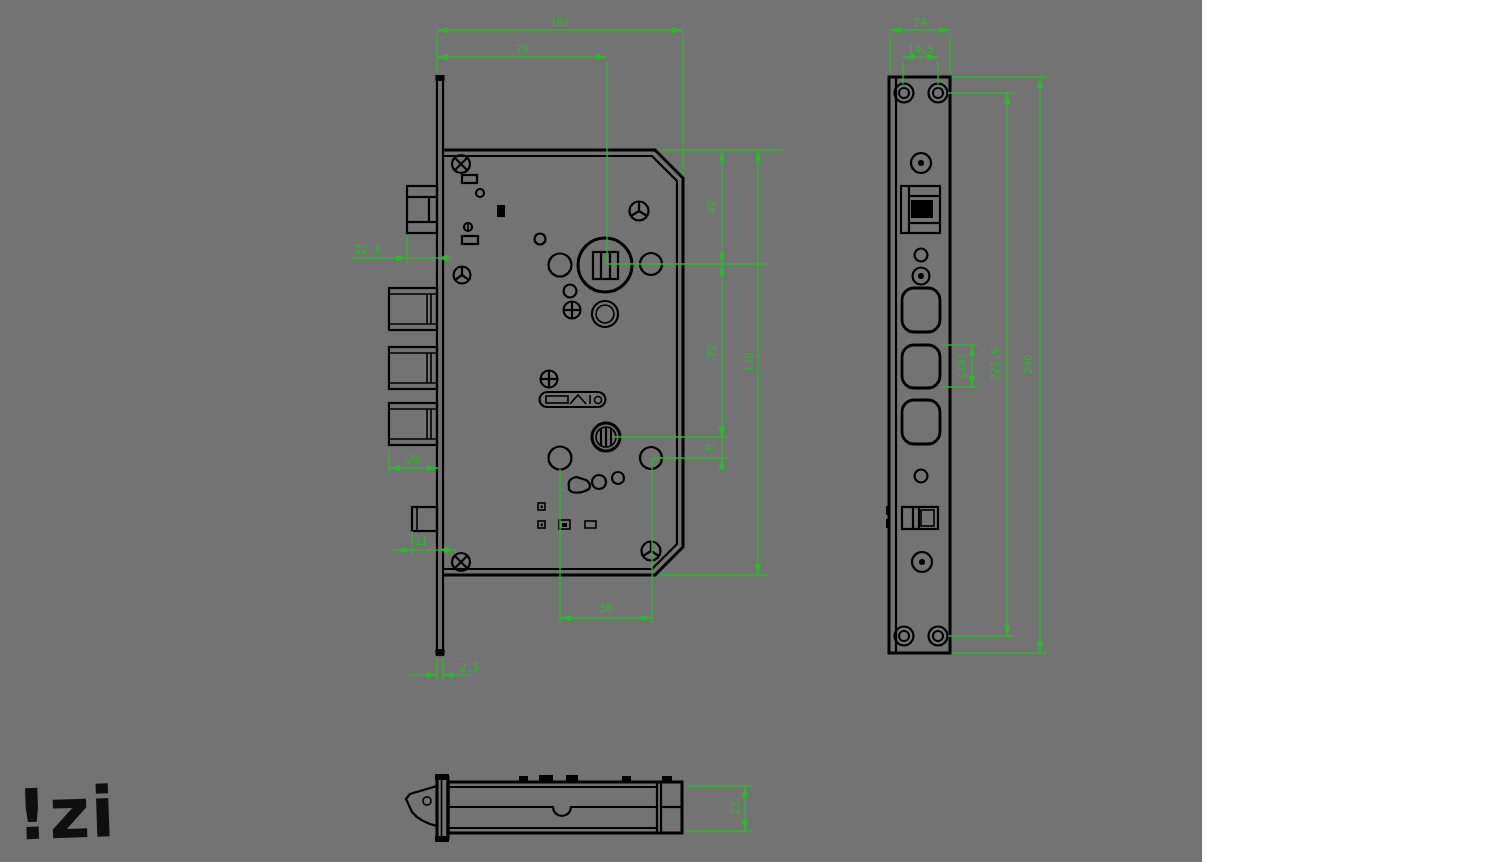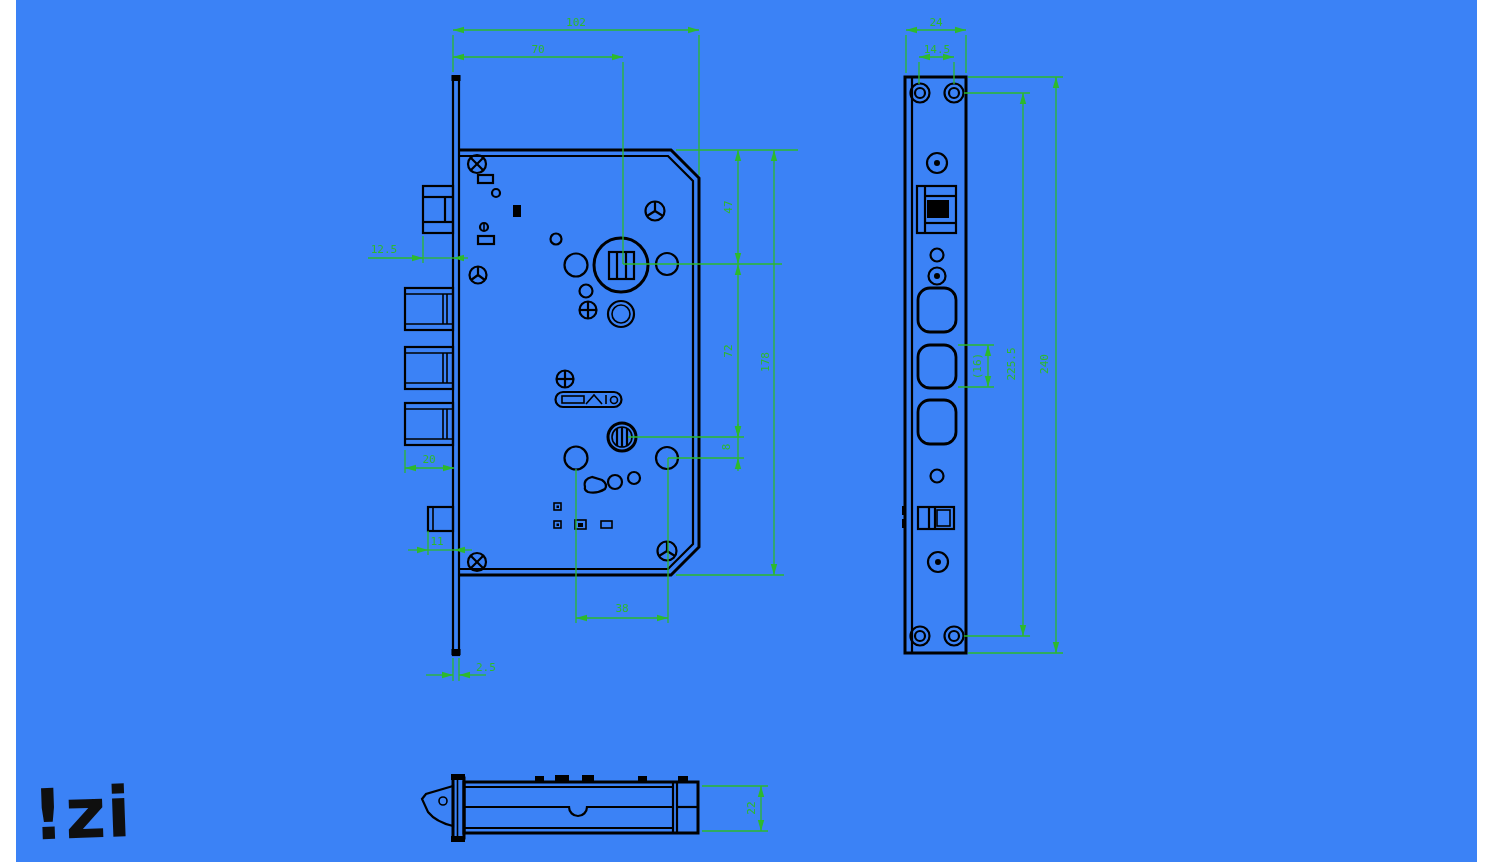--- a/index.html
+++ b/index.html
@@ -1,17 +1,17 @@
 <!DOCTYPE html>
 <html><head>
 <meta charset="utf-8">
 <style>
   html,body{margin:0;padding:0;background:#ffffff;}
-  .stage{position:relative;width:1461px;height:862px;background:#3b82f6;overflow:hidden;
-         font-family:"DejaVu Sans", sans-serif;margin-left:16px;}
+  .stage{position:relative;width:1202px;height:862px;background:#737373;overflow:hidden;
+         font-family:"DejaVu Sans", sans-serif;}
   svg{position:absolute;left:0;top:0;}
   .k  {stroke:#000;fill:none;stroke-width:2.2;}
   .k2 {stroke:#000;fill:none;stroke-width:1.6;}
   .k3 {stroke:#000;fill:none;stroke-width:3;}
   .kb {stroke:#000;fill:none;stroke-width:2.8;}
   .kf {fill:#000;stroke:none;}
   .g  {stroke:#2db92d;fill:none;stroke-width:1.3;}
   .dim{fill:#2db92d;font:11px "DejaVu Sans Mono", monospace;}
   .logo{font:bold 70px "DejaVu Sans", sans-serif;fill:#0f0f0f;letter-spacing:1px;}
 </style>

